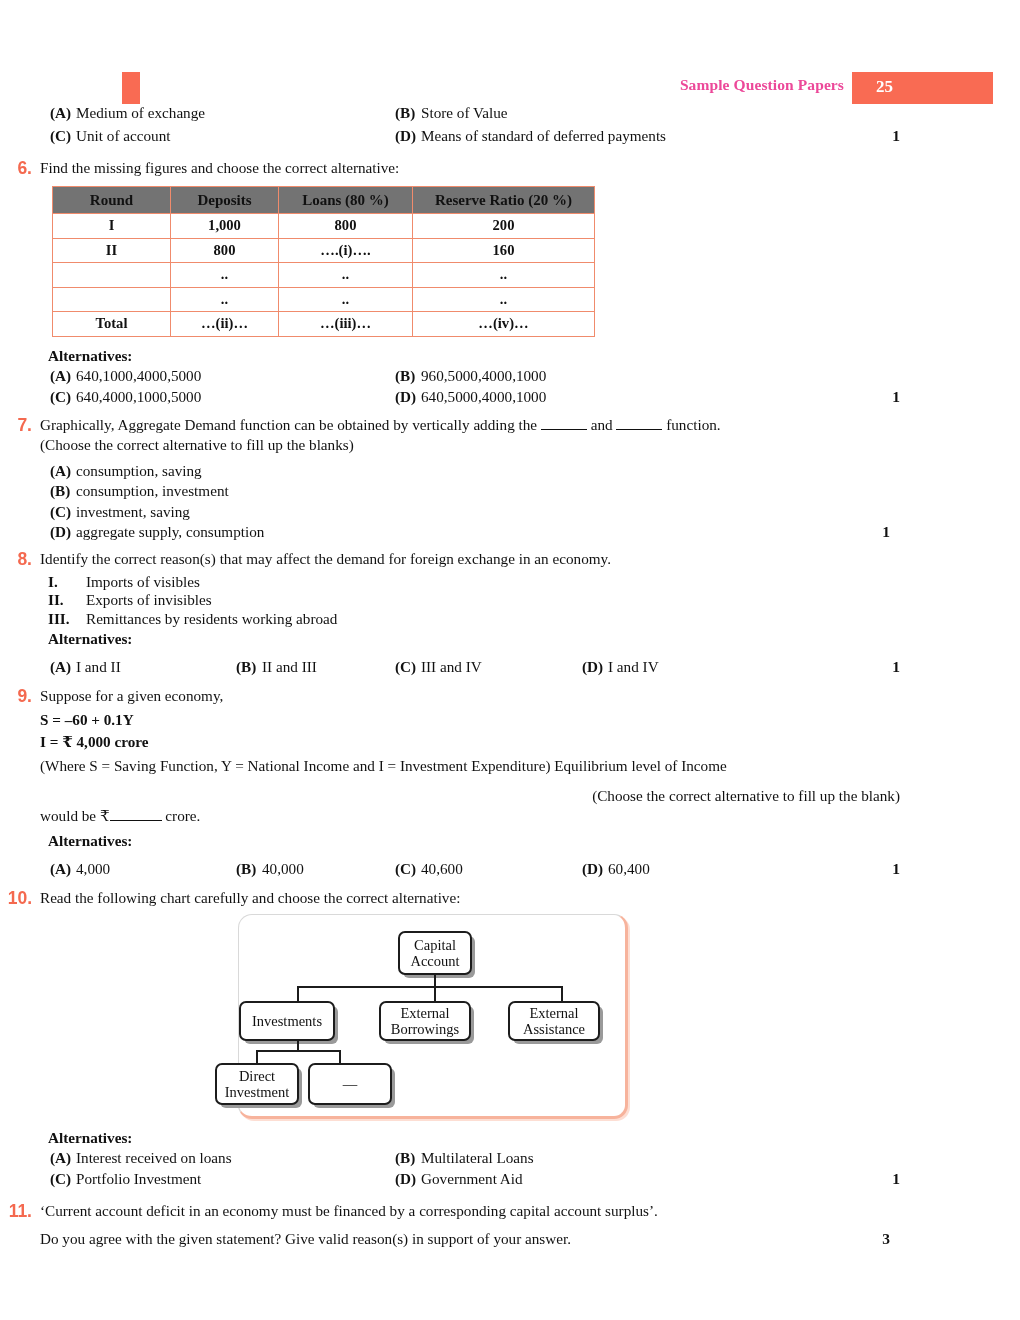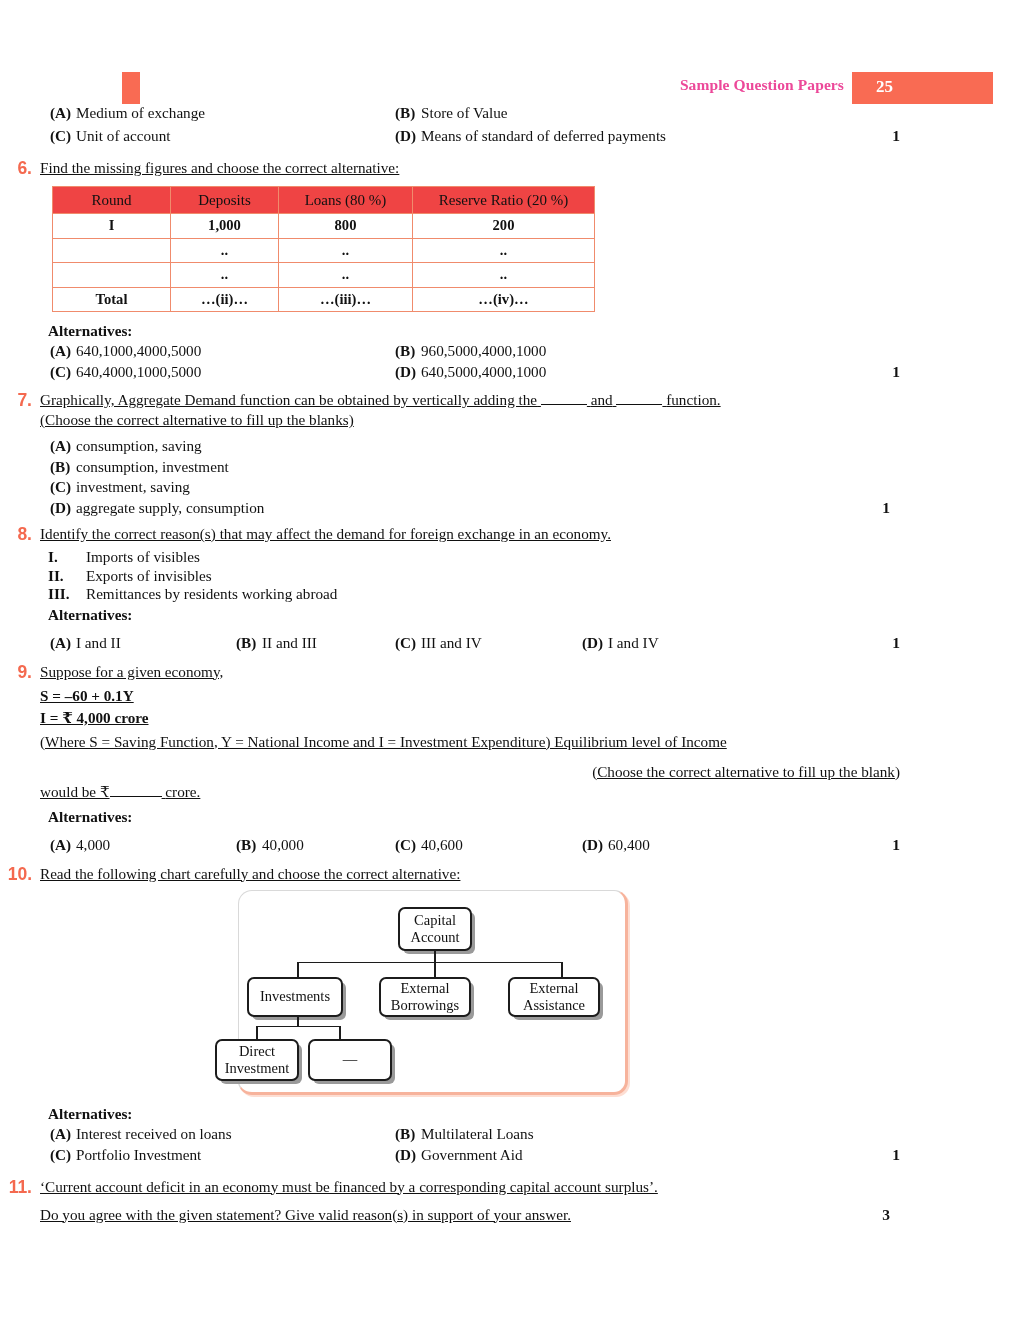--- a/index.html
+++ b/index.html
@@ -61,21 +61,21 @@
     left: 0; top: 0;
     width: 32px;
     text-align: right;
     color: #f4694f;
     font-weight: bold;
     font-size: 17.5px;
     font-family: "Liberation Sans", sans-serif;
   }
   .qbody { margin-left: 40px; }
 
-  .line { font-size: 15.2px; line-height: 20px; text-decoration: underline; }
+  .line { font-size: 15.2px; line-height: 20px; }
   .bold { font-weight: bold; }
   .mark {
     position: absolute;
     right: 120px;
     font-size: 15.5px;
     font-weight: bold;
   }
 
   
   .opt2 { position: relative; height: 21px; font-size: 15.2px; }
@@ -112,22 +112,22 @@
     table-layout: fixed;
   }
   .bank-table th, .bank-table td {
     border: 1.3px solid #f08b6c;
     text-align: center;
     font-size: 14.6px;
     height: 24.5px;
     padding: 0;
   }
   .bank-table th {
-    background: #ef4444;
-    font-weight: normal;
+    background: #737373;
+    font-weight: bold;
     font-size: 15px;
     height: 27px;
   }
   .bank-table td { font-weight: bold; }
   .bank-table col.c0 { width: 118px; }
   .bank-table col.c1 { width: 108px; }
   .bank-table col.c2 { width: 134px; }
   .bank-table col.c3 { width: 182px; }
 
   
@@ -216,20 +216,26 @@
           </tr>
         </thead>
         <tbody>
           <tr>
             <td>I</td>
             <td>1,000</td>
             <td>800</td>
             <td>200</td>
           </tr>
           <tr>
+            <td>II</td>
+            <td>800</td>
+            <td>….(i)….</td>
+            <td>160</td>
+          </tr>
+          <tr>
             <td></td>
             <td>..</td>
             <td>..</td>
             <td>..</td>
           </tr>
           <tr>
             <td></td>
             <td>..</td>
             <td>..</td>
             <td>..</td>
@@ -335,21 +341,21 @@
             <div>Account</div>
           </div>
         </div>
 
         <div class="conn v" style="left:195px; top:60px; height:12px;"></div>
         <div class="conn h" style="left:58px; top:71px; width:265px;"></div>
         <div class="conn v" style="left:58px; top:71px; height:16px;"></div>
         <div class="conn v" style="left:195px; top:71px; height:16px;"></div>
         <div class="conn v" style="left:322px; top:71px; height:16px;"></div>
 
-        <div class="node" style="left:8px; top:86px; width:96px; height:40px;">
+        <div class="node" style="left:0; top:86px; width:96px; height:40px;">
           <div>
               <div>Investments</div>
             </div>
         </div>
         <div class="node" style="left:140px; top:86px; width:92px; height:40px;">
           <div>
             <div>External</div>
             <div>Borrowings</div>
           </div>
         </div>

